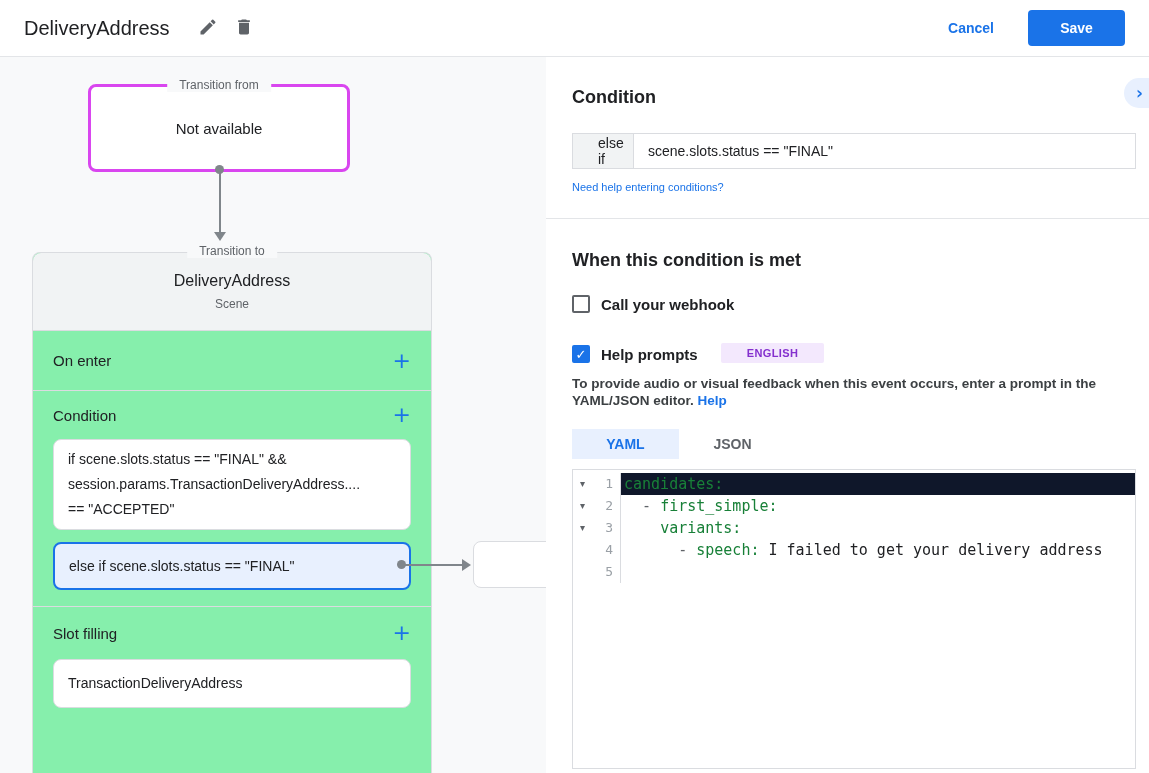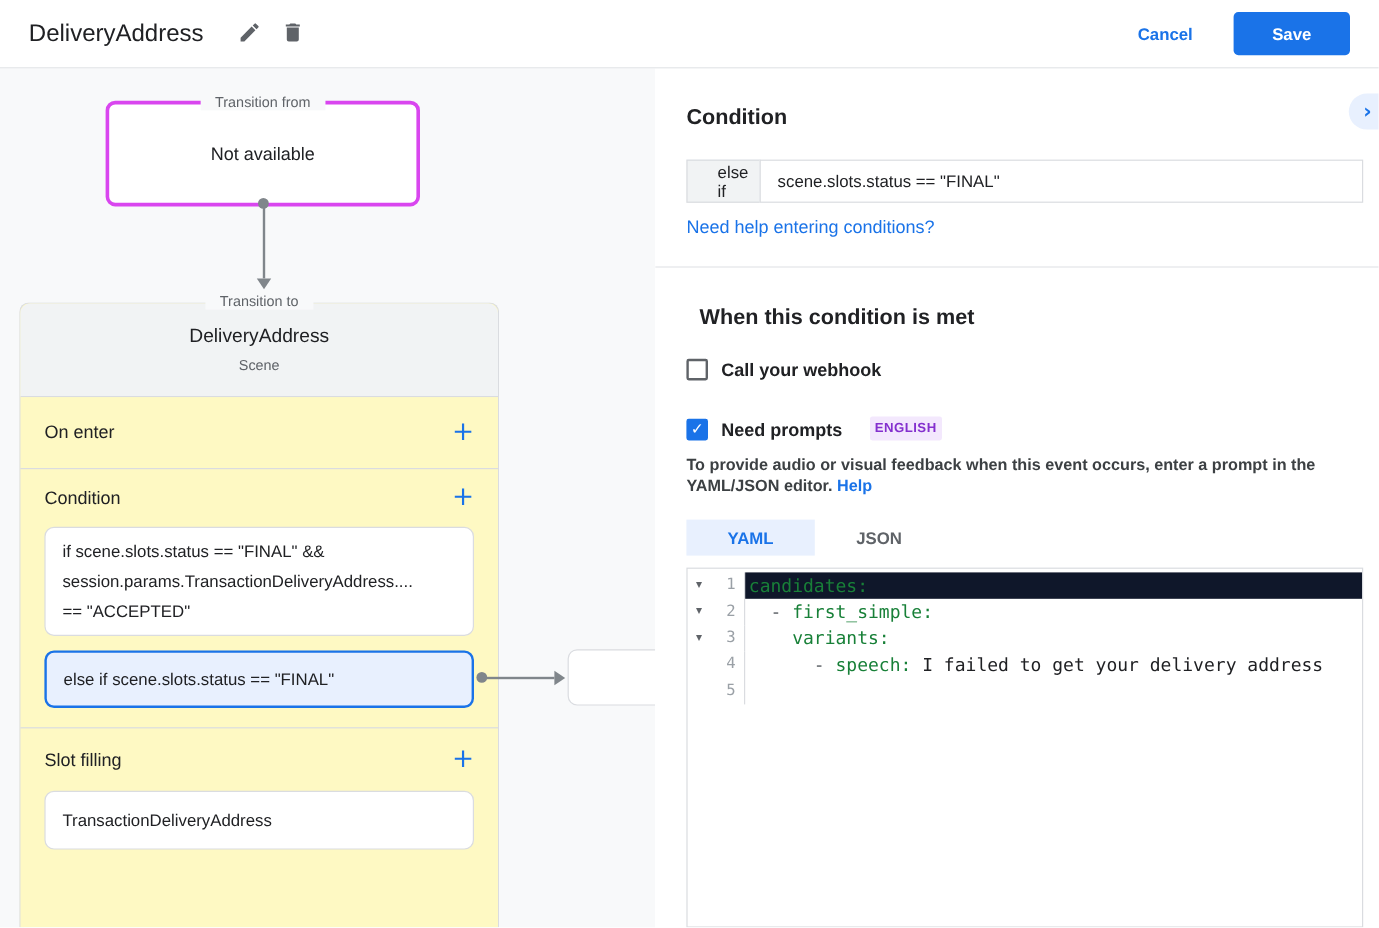--- a/index.html
+++ b/index.html
@@ -47,22 +47,22 @@
   .from-box .content { font-size:15px; color:#202124; }
 
   .v-dot  { position:absolute; left:215px; top:108px; width:9px; height:9px; background:#80868b; border-radius:50%; }
   .v-line { position:absolute; left:219px; top:113px; width:2px; height:62px; background:#80868b; }
   .v-arrowhead {
     position:absolute; left:214px; top:175px; width:0; height:0;
     border-left:6px solid transparent; border-right:6px solid transparent; border-top:9px solid #80868b;
   }
 
   .scene-card {
-    position:absolute; left:16px; top:195px; width:400px; height:521px;
-    background:#fef9c3; border:1px solid #dadce0; border-bottom:none; border-radius:8px 8px 0 0;
+    position:absolute; left:32px; top:195px; width:400px; height:521px;
+    background:#86efac; border:1px solid #dadce0; border-bottom:none; border-radius:8px 8px 0 0;
   }
   .scene-card-header {
     height:78px; background:#f1f3f4; border-bottom:1px solid #dadce0; border-radius:8px 8px 0 0;
     display:flex; flex-direction:column; align-items:center; justify-content:center;
   }
   .scene-card-title { font-size:16px; color:#202124; }
   .scene-card-subtitle { font-size:12px; color:#5f6368; margin-top:7px; }
 
   .card-row {
     display:flex; align-items:center; padding:0 20px; border-bottom:1px solid #dadce0; height:60px;
@@ -117,36 +117,36 @@
 
   .cond-row { display:flex; margin-top:25px; height:36px; }
   .cond-prefix {
     width:62px; background:#f1f3f4; border:1px solid #dadce0;
     display:flex; align-items:center; justify-content:center; font-size:14px; color:#202124;padding-left:25px;
   }
   .cond-input {
     flex:1; margin-left:-1px; border:1px solid #dadce0; background:#fff;
     font-size:14px; color:#202124; padding:0 14px; font-family:inherit; outline:none;
   }
-  .help-link { display:inline-block; margin-top:12px; font-size:15px; color:#1a73e8; text-decoration:none; cursor:pointer; }
+  .help-link { display:inline-block; margin-top:12px; font-size:11px; color:#1a73e8; text-decoration:none; cursor:pointer; }
   .panel-divider { height:1px; background:#e3e5e8; margin:24px -13px 0 -26px; }
 
-  .when-heading { margin-top:31px;margin-left:11px; }
+  .when-heading { margin-top:31px; }
   .check-row { display:flex; align-items:flex-end; margin-top:24px; }
   .check-row.prompts { margin-top:30px; }
   .checkbox {
     width:18px; height:18px; border:2px solid #5f6368; border-radius:2px; background:#fff;
     display:flex; align-items:center; justify-content:center; cursor:pointer; flex:none;
   }
   .checkbox.checked { background:#1a73e8; border-color:#1a73e8; }
   .check-glyph { color:#fff; font-size:13px; font-weight:bold; font-family:"DejaVu Sans", sans-serif; line-height:1; }
   .check-label { margin-left:11px; font-size:15px; font-weight:bold; color:#202124; }
   .lang-badge {
     margin-left:23px; background:#f3e8fd; color:#8430ce; font-size:11px; font-weight:bold;
-    letter-spacing:0.4px; padding:4px 4px; border-radius:2px;
+    letter-spacing:0.4px; padding:4px 26px; border-radius:2px;
   }
   .helper-text { margin-top:13px; font-size:13.5px; color:#3c4043; line-height:16.5px; max-width:564px;font-weight:bold; }
   .helper-link { color:#1a73e8; text-decoration:none; cursor:pointer; }
 
   .tabs { display:flex; margin-top:20px; }
   .tab {
     width:107px; height:30px; display:flex; align-items:center; justify-content:center;
     font-size:14px; font-weight:bold; color:#5f6368; cursor:pointer; border:none; background:transparent; font-family:inherit;
   }
   .tab.active { background:#e8f0fe; color:#1a73e8; }
@@ -264,21 +264,21 @@
 
   <div class="check-row">
     <span class="checkbox"></span>
     <span class="check-label">Call your webhook</span>
   </div>
 
   <div class="check-row prompts">
     <span class="checkbox checked">
       <span class="check-glyph">✓</span>
     </span>
-    <span class="check-label">Need prompts</span>
+    <span class="check-label">Help prompts</span>
     <span class="lang-badge">ENGLISH</span>
   </div>
 
   <p class="helper-text"><span>To provide audio or visual feedback when this event occurs, enter a prompt in the YAML/JSON editor. </span><a class="helper-link">Help</a></p>
 
   <div class="tabs">
     <button class="tab active">YAML</button>
     <button class="tab">JSON</button>
   </div>
 

